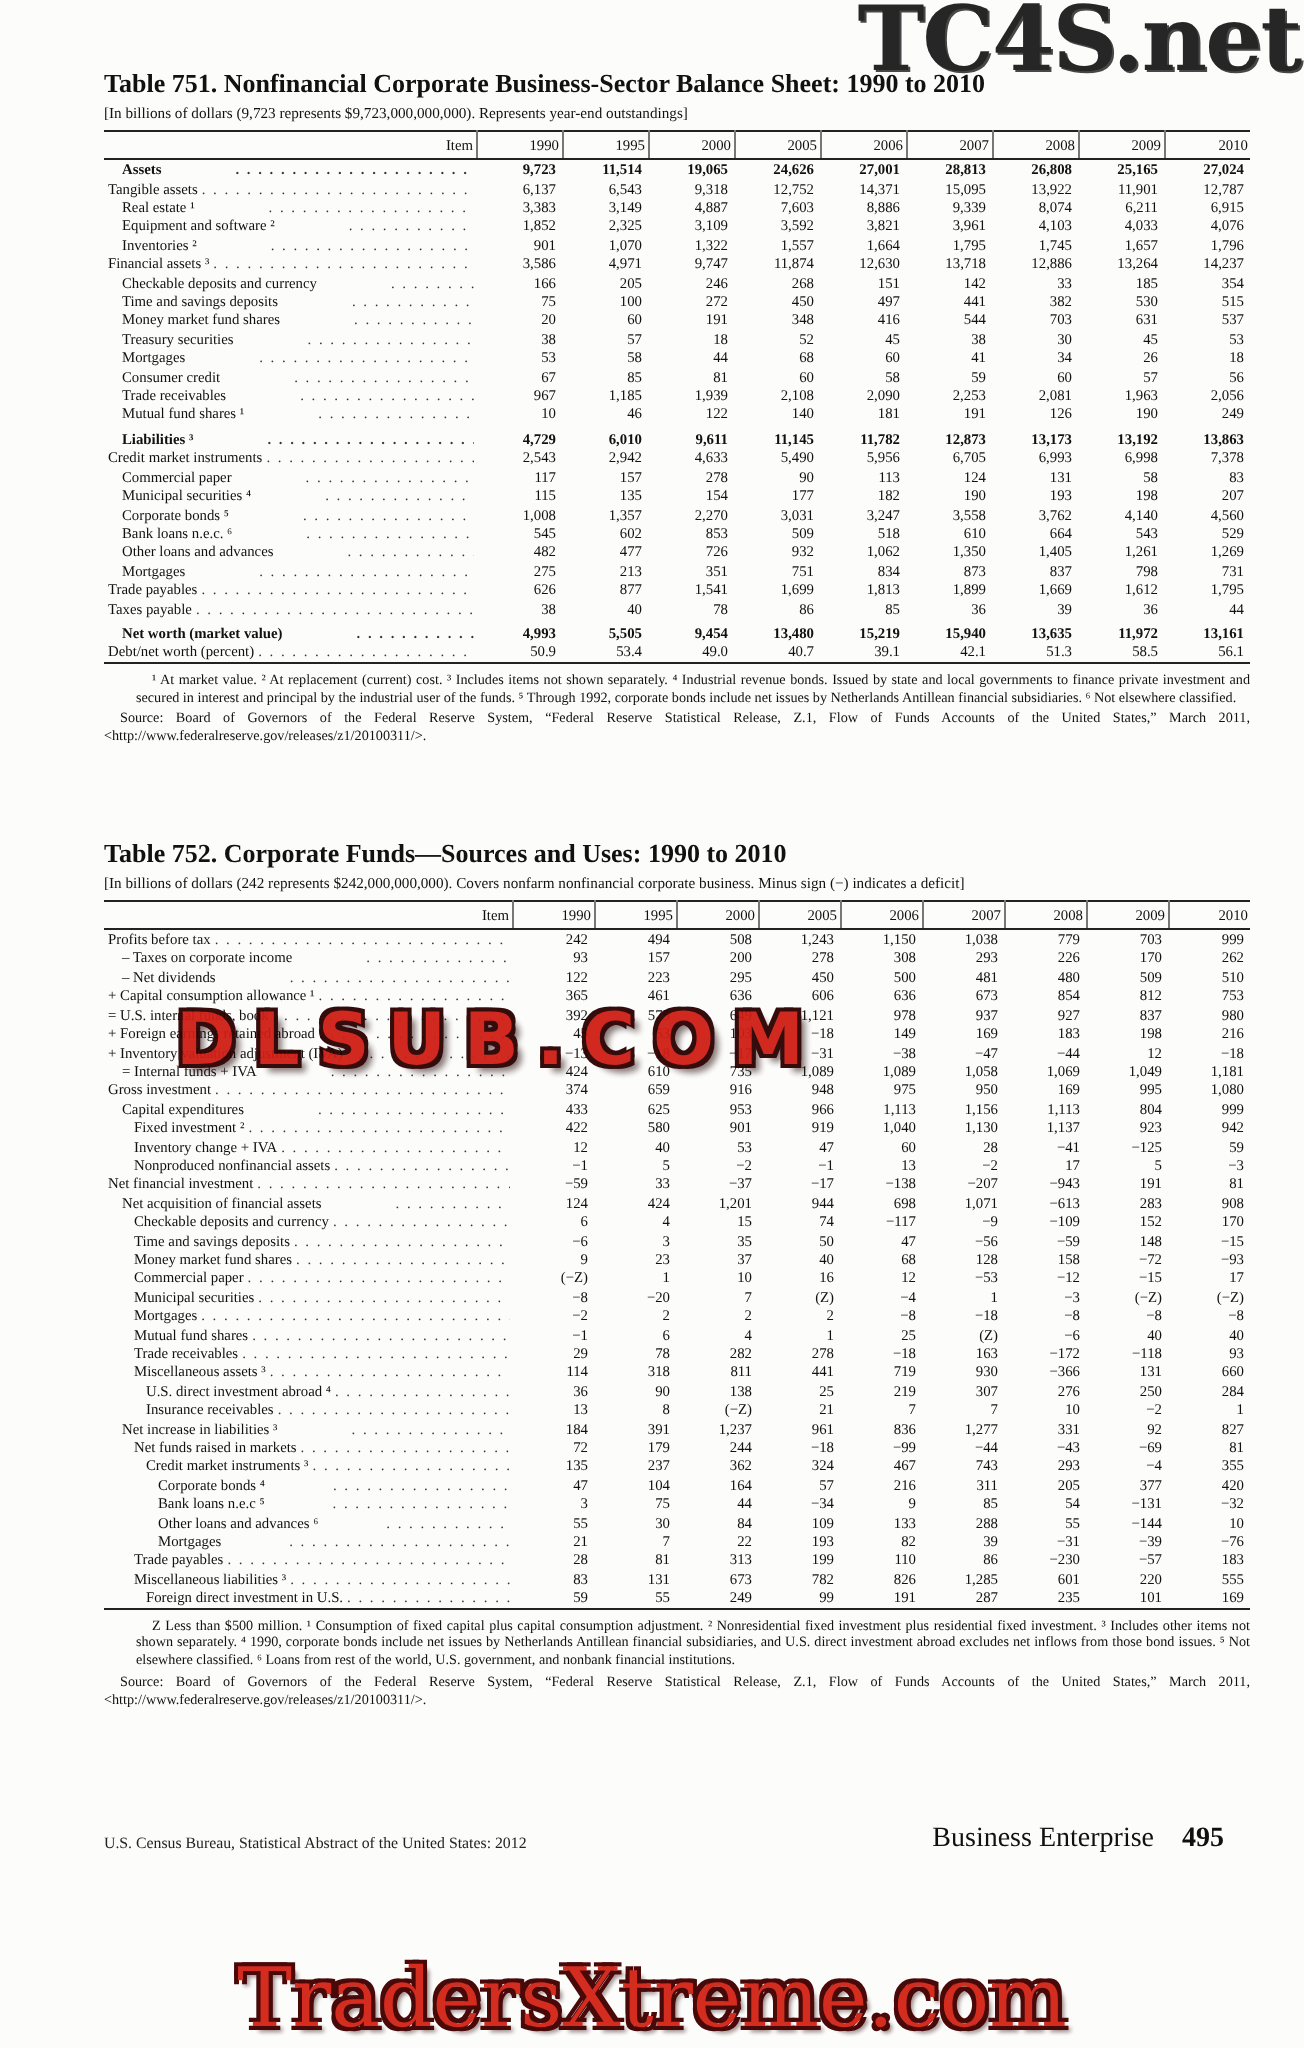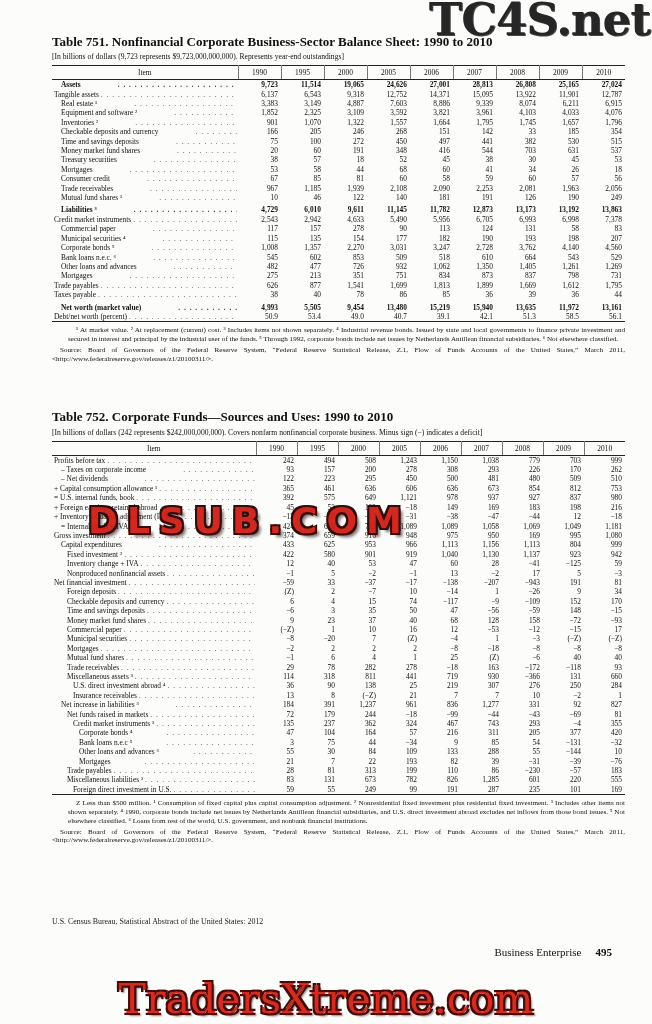--- a/index.html
+++ b/index.html
@@ -17,21 +17,21 @@
     border-collapse:collapse; table-layout:fixed; width:573px;
     border-top:1.6px solid #222; border-bottom:1.2px solid #222;
     font-size:7.4px;
   }
   .stat-table col.c-item751 { width:186px; }
   .stat-table col.c-yr751  { width:43px; }
   .stat-table col.c-item752 { width:204px; }
   .stat-table col.c-yr752  { width:41px; }
 
   .stat-table thead th {
-    font-weight:normal; font-size:7.4px; text-align:center;
+    font-weight:normal; font-size:7.4px; text-align:right;
     border-bottom:1px solid #222; border-left:0.5px solid #777;
     padding:2px 1px;
   }
   .stat-table thead th:first-child { border-left:none; }
 
   .stat-table td { padding:0; line-height:9.4px; vertical-align:bottom; white-space:nowrap; }
   .stat-table td.num { text-align:right; padding-right:3px; }
   .stat-table tr.bold td { font-weight:bold; }
   .stat-table tr.gap td { padding-top:3px; }
 
@@ -42,21 +42,21 @@
   .ind-3 .labwrap { padding-left:21px; }
   .ind-4 .labwrap { padding-left:27px;gap:32px; }
   .dots { flex:1; overflow:hidden; white-space:nowrap; color:#333; margin:0 1px 0 2px; letter-spacing:1px; }
   .dots::before { content:". . . . . . . . . . . . . . . . . . . . . . . . . . . . . . . . . . . . . . . . . . . . . . . . . . . . ."; }
 
   .footnotes { margin:4px 0 0 16px; font-size:7.1px; line-height:1.24; text-align:justify; text-indent:8px; }
   .source    { margin:2px 0 0 0; font-size:7.1px; line-height:1.24; text-align:justify; text-indent:8px; }
 
   .section-752 { margin-top:46px; }
 
-  .page-footer { position:absolute; right:40px; top:946px; font-size:11px; }
+  .page-footer { position:absolute; right:40px; top:912px; font-size:14px; }
   .page-footer .pgnum { font-weight:bold; margin-left:14px; }
   .census-line { position:absolute; left:52px; top:917px; font-size:7.9px; color:#222; }
 
   
   .wm-top {
     position:absolute; top:-7px; right:2px; z-index:9;
     font-family:"DejaVu Serif","Liberation Serif",serif; font-weight:bold;
     font-size:45px; letter-spacing:-1px; color:#161616; opacity:.93;
     text-shadow:1px 1px 0 #3a3a3a;
   }
@@ -194,20 +194,37 @@
               <td class="num">1,070</td>
               <td class="num">1,322</td>
               <td class="num">1,557</td>
               <td class="num">1,664</td>
               <td class="num">1,795</td>
               <td class="num">1,745</td>
               <td class="num">1,657</td>
               <td class="num">1,796</td>
             </tr>
             <tr>
+              <td class="item ind-0">
+                <div class="labwrap">
+                  <span>Financial assets ³</span>
+                  <span class="dots"></span>
+                </div>
+              </td>
+              <td class="num">3,586</td>
+              <td class="num">4,971</td>
+              <td class="num">9,747</td>
+              <td class="num">11,874</td>
+              <td class="num">12,630</td>
+              <td class="num">13,718</td>
+              <td class="num">12,886</td>
+              <td class="num">13,264</td>
+              <td class="num">14,237</td>
+            </tr>
+            <tr>
               <td class="item ind-1">
                 <div class="labwrap">
                   <span>Checkable deposits and currency</span>
                   <span class="dots"></span>
                 </div>
               </td>
               <td class="num">166</td>
               <td class="num">205</td>
               <td class="num">246</td>
               <td class="num">268</td>
@@ -409,21 +426,21 @@
                 <div class="labwrap">
                   <span>Corporate bonds ⁵</span>
                   <span class="dots"></span>
                 </div>
               </td>
               <td class="num">1,008</td>
               <td class="num">1,357</td>
               <td class="num">2,270</td>
               <td class="num">3,031</td>
               <td class="num">3,247</td>
-              <td class="num">2,728</td>
+              <td class="num">3,558</td>
               <td class="num">3,762</td>
               <td class="num">4,140</td>
               <td class="num">4,560</td>
             </tr>
             <tr>
               <td class="item ind-1">
                 <div class="labwrap">
                   <span>Bank loans n.e.c. ⁶</span>
                   <span class="dots"></span>
                 </div>
@@ -809,35 +826,35 @@
               <td class="num">33</td>
               <td class="num">−37</td>
               <td class="num">−17</td>
               <td class="num">−138</td>
               <td class="num">−207</td>
               <td class="num">−943</td>
               <td class="num">191</td>
               <td class="num">81</td>
             </tr>
             <tr>
-              <td class="item ind-2">
-                <div class="labwrap">
-                  <span>Foreign deposits</span>
-                  <span class="dots"></span>
-                </div>
-              </td>
-              <td class="num">(Z)</td>
-              <td class="num">2</td>
-              <td class="num">−7</td>
-              <td class="num">10</td>
-              <td class="num">−14</td>
-              <td class="num">1</td>
-              <td class="num">−26</td>
-              <td class="num">9</td>
-              <td class="num">34</td>
+              <td class="item ind-1">
+                <div class="labwrap">
+                  <span>Net acquisition of financial assets</span>
+                  <span class="dots"></span>
+                </div>
+              </td>
+              <td class="num">124</td>
+              <td class="num">424</td>
+              <td class="num">1,201</td>
+              <td class="num">944</td>
+              <td class="num">698</td>
+              <td class="num">1,071</td>
+              <td class="num">−613</td>
+              <td class="num">283</td>
+              <td class="num">908</td>
             </tr>
             <tr>
               <td class="item ind-2">
                 <div class="labwrap">
                   <span>Checkable deposits and currency</span>
                   <span class="dots"></span>
                 </div>
               </td>
               <td class="num">6</td>
               <td class="num">4</td>

